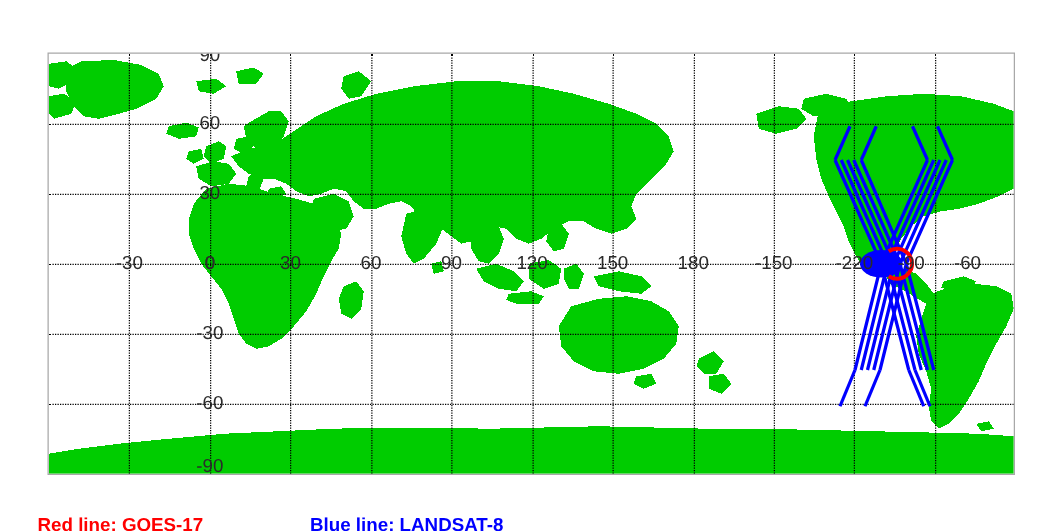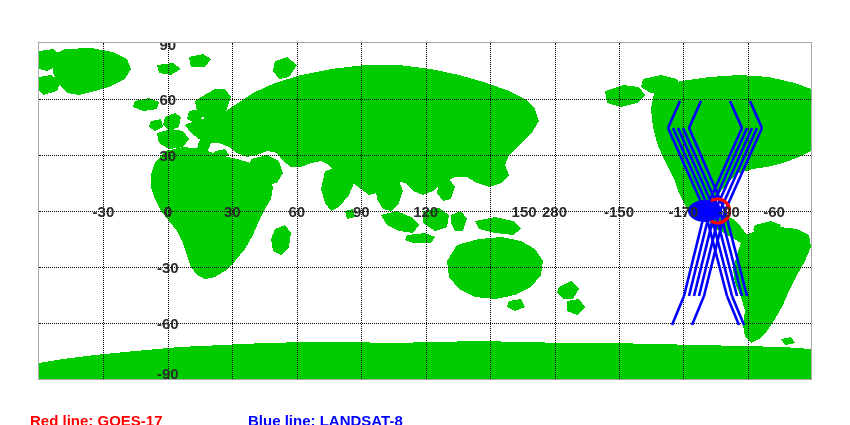--- a/index.html
+++ b/index.html
@@ -25,21 +25,21 @@
   #mapsvg{position:absolute;left:0;top:0;width:772px;height:336px;display:block;}
 
   
   .gl-v{position:absolute;top:0;bottom:0;width:0;border-left:1px dotted #000;}
   .gl-h{position:absolute;left:0;right:0;height:0;border-top:1px dotted #000;}
 
   
   .tick{
     position:absolute;
     font-size:15px;
-    font-weight:bold;
+    font-weight:normal;
     color:#2b2b2b;
     white-space:nowrap;
     line-height:1;
   }
   .tick-lon{transform:translate(-50%,-50%);}
   .tick-lat{transform:translate(-50%,-50%);}
 
   
   #caption{
     position:absolute;
@@ -218,24 +218,24 @@
       <ellipse cx="666" cy="168" rx="17" ry="11" fill="#0000ff"></ellipse>
       <path d="M672,158 A12,12 0 1 1 672,178" stroke="#ff0000" stroke-width="3.2" fill="none"></path>
     </svg>
 
     <div class="tick tick-lon" style="left:64.44px;top:168px;">-30</div>
     <div class="tick tick-lon" style="left:128.89px;top:168px;">0</div>
     <div class="tick tick-lon" style="left:193.33px;top:168px;">30</div>
     <div class="tick tick-lon" style="left:257.78px;top:168px;">60</div>
     <div class="tick tick-lon" style="left:322.22px;top:168px;">90</div>
     <div class="tick tick-lon" style="left:386.67px;top:168px;text-align:center;">120</div>
-    <div class="tick tick-lon" style="left:451.11px;top:168px;margin-left:34px;">150</div>
-    <div class="tick tick-lon" style="left:515.56px;top:168px;">280</div>
+    <div class="tick tick-lon" style="left:451.11px;top:168px;">150</div>
+    <div class="tick tick-lon" style="left:515.56px;top:168px;">180</div>
     <div class="tick tick-lon" style="left:580.00px;top:168px;text-align:right;">-150</div>
-    <div class="tick tick-lon" style="left:644.44px;top:168px;">-170</div>
+    <div class="tick tick-lon" style="left:644.44px;top:168px;">-220</div>
     <div class="tick tick-lon" style="left:690.00px;top:168px;">-90</div>
     <div class="tick tick-lon" style="left:735.00px;top:168px;">-60</div>
 
     <div class="tick tick-lat" style="left:128.89px;top:1px;">90</div>
     <div class="tick tick-lat" style="left:128.89px;top:56px;">60</div>
     <div class="tick tick-lat" style="left:128.89px;top:112px;">30</div>
     <div class="tick tick-lat" style="left:128.89px;top:168px;">0</div>
     <div class="tick tick-lat" style="left:128.89px;top:224px;">-30</div>
     <div class="tick tick-lat" style="left:128.89px;top:280px;">-60</div>
     <div class="tick tick-lat" style="left:128.89px;top:330px;">-90</div>

